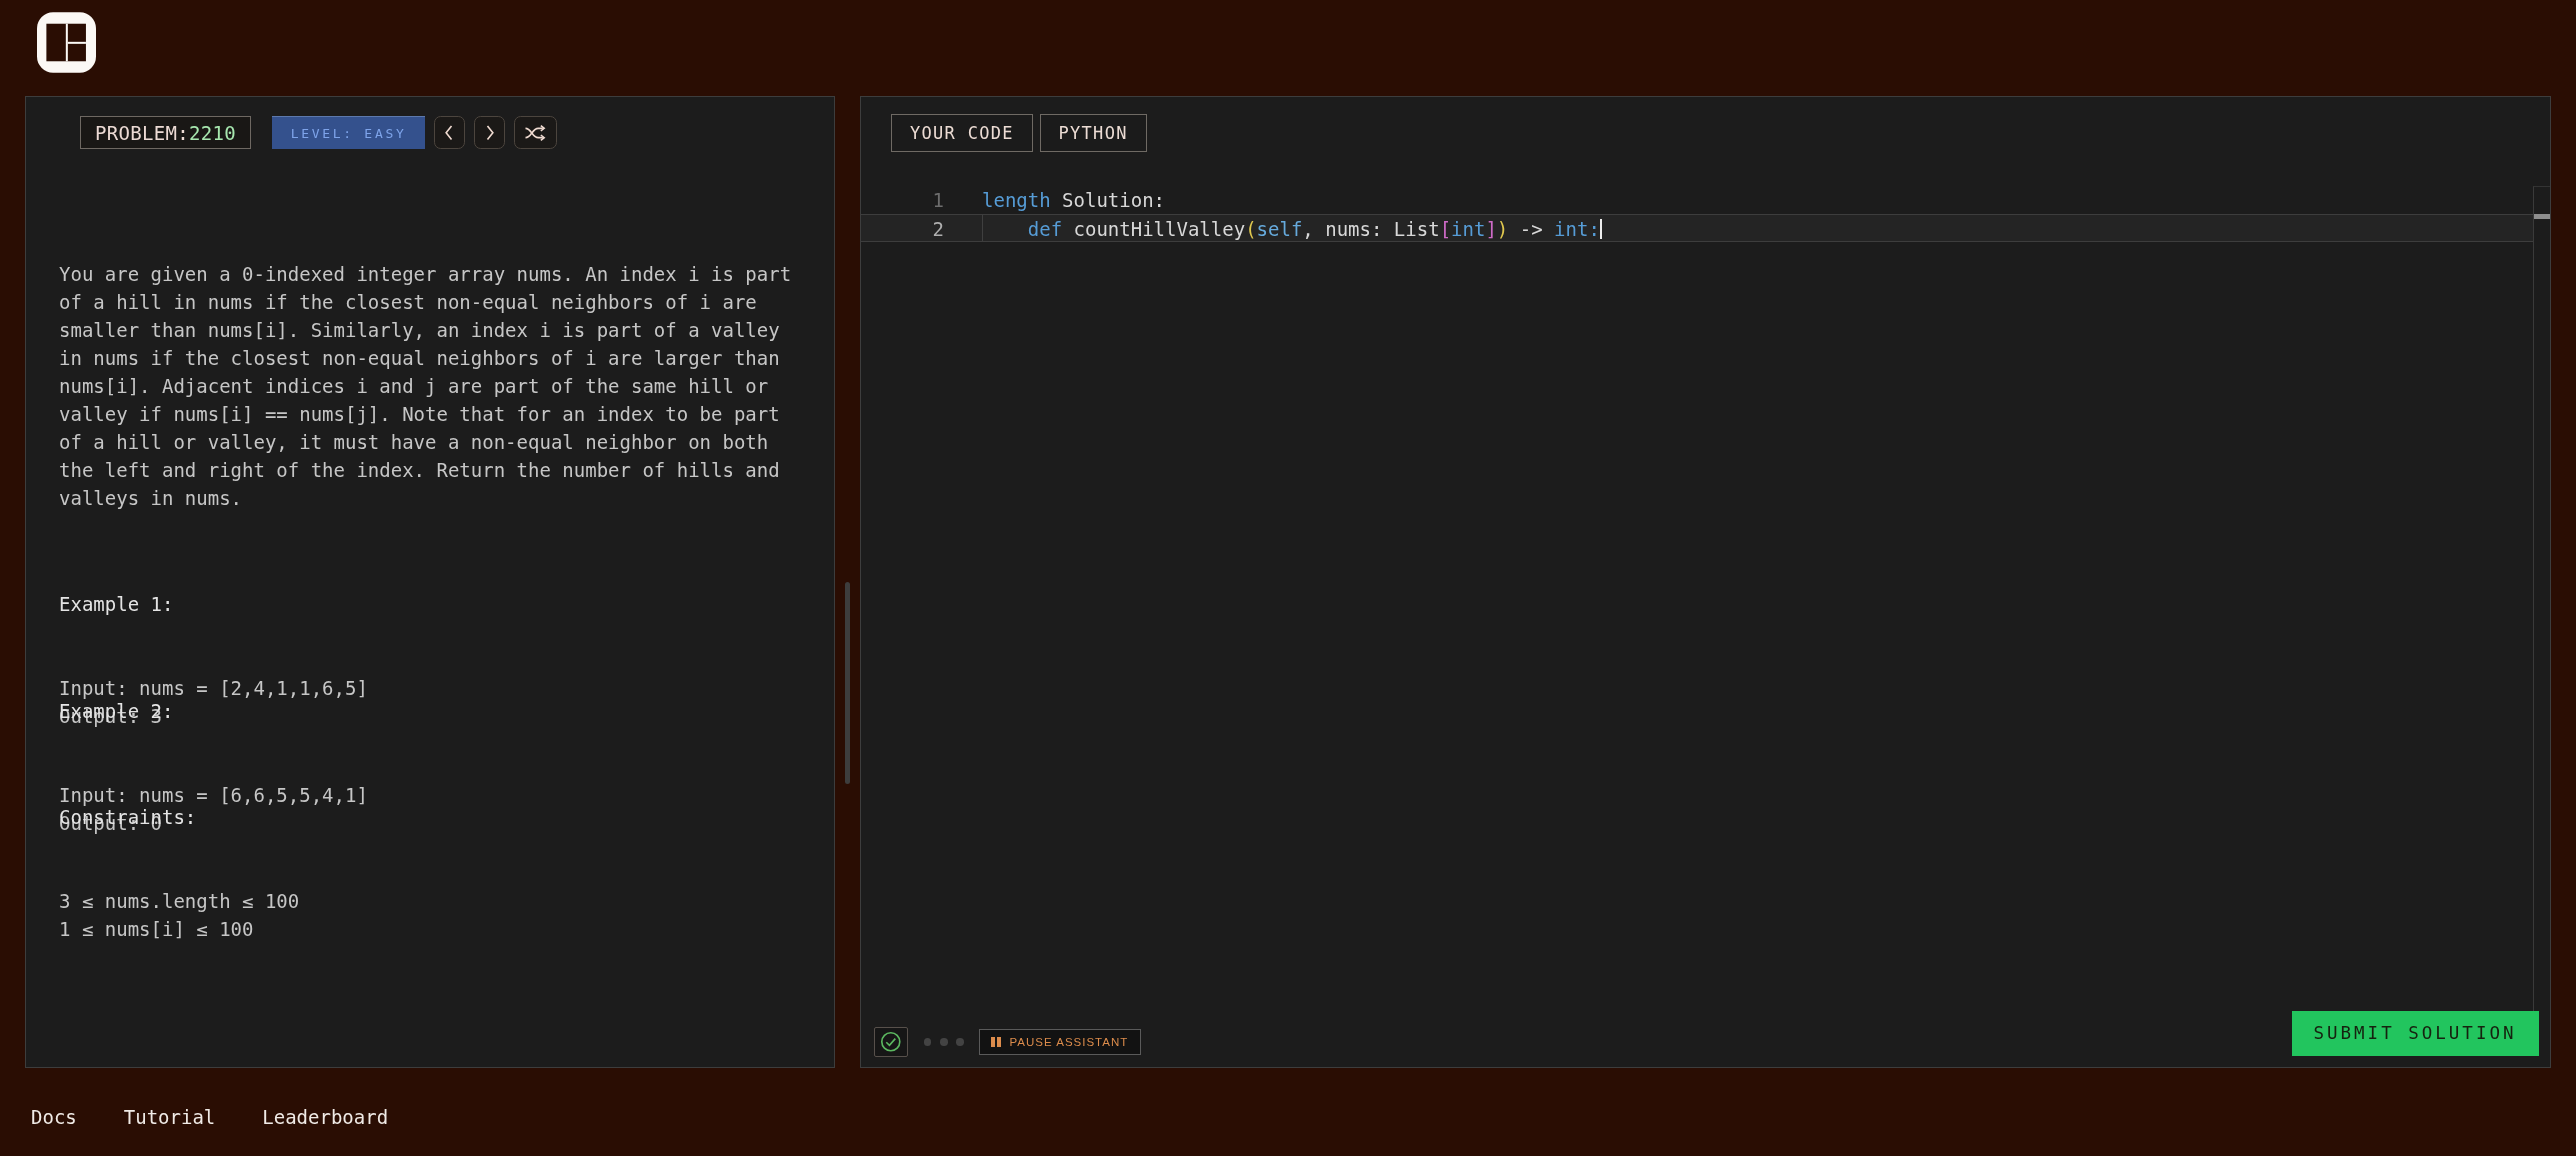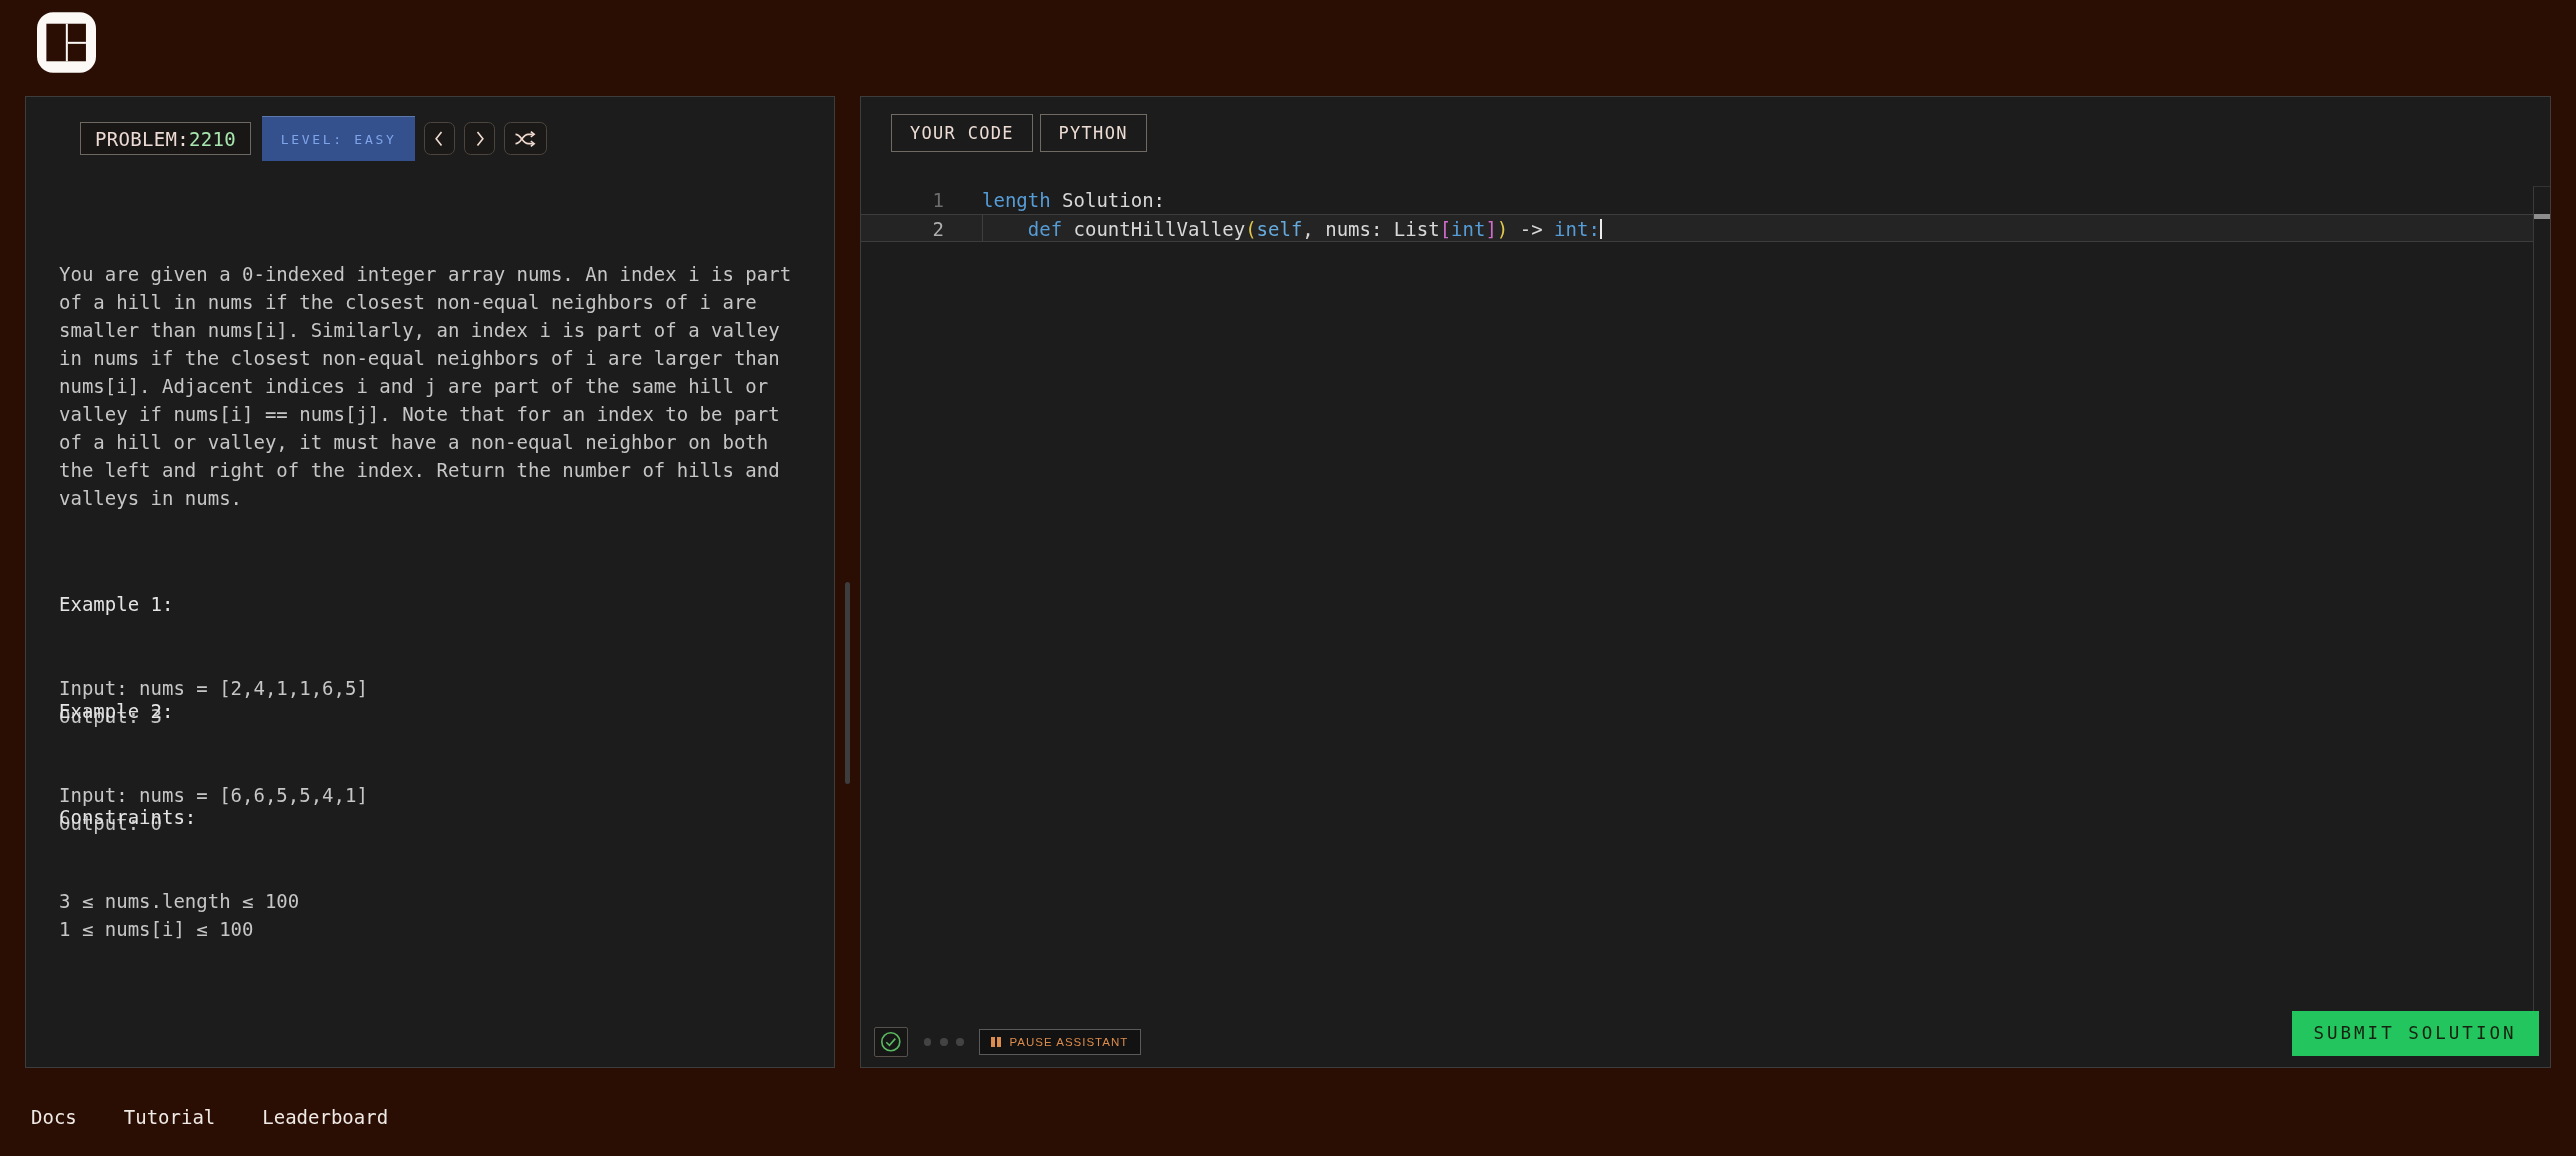--- a/index.html
+++ b/index.html
@@ -39,21 +39,21 @@
   
   .prob-header { position:absolute; top:19px; left:33px; display:flex; align-items:center; gap:8.8px;padding-left:21px; }
   .problem-box {
     height:33px; display:flex; align-items:center;
     border:1.3px solid #6e6862; background:#191715; padding:0 14px;
     font-size:19px; letter-spacing:0.3px;
   }
   .problem-label  { color:#ecdad4; }
   .problem-number { color:#a7e7af; }
   .level-badge {
-    height:45px; display:flex; align-items:center; margin-left:2px;
+    height:33px; display:flex; align-items:center; margin-left:12px;
     background:#34518d; border-top:1.3px solid #5d79ac;
     padding:0 19px; font-size:13px; letter-spacing:2.7px; color:#7ea4ea;
   }
   .nav-btn {
     width:31px; height:33px; flex:none;
     border:1.3px solid #4c453e; border-radius:6.7px; background:#1b1917;
     display:flex; align-items:center; justify-content:center; cursor:pointer;
   }
   .nav-btn.wide { width:43px; }
   .nav-btn svg { display:block; }

